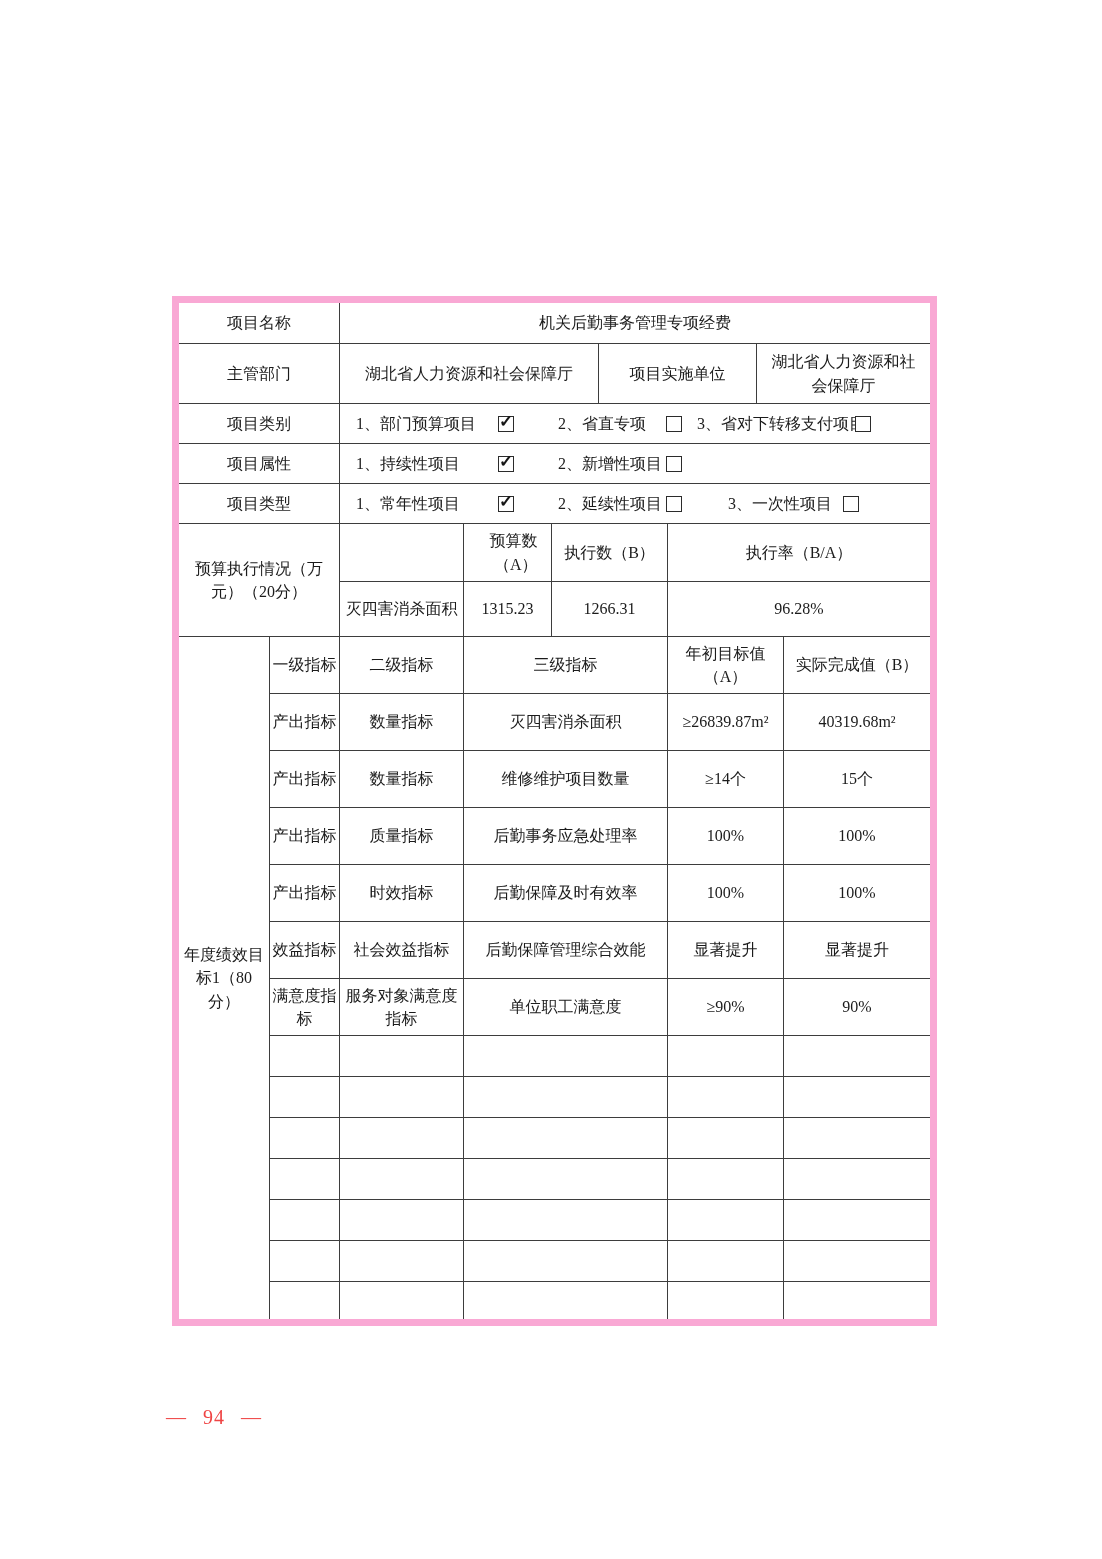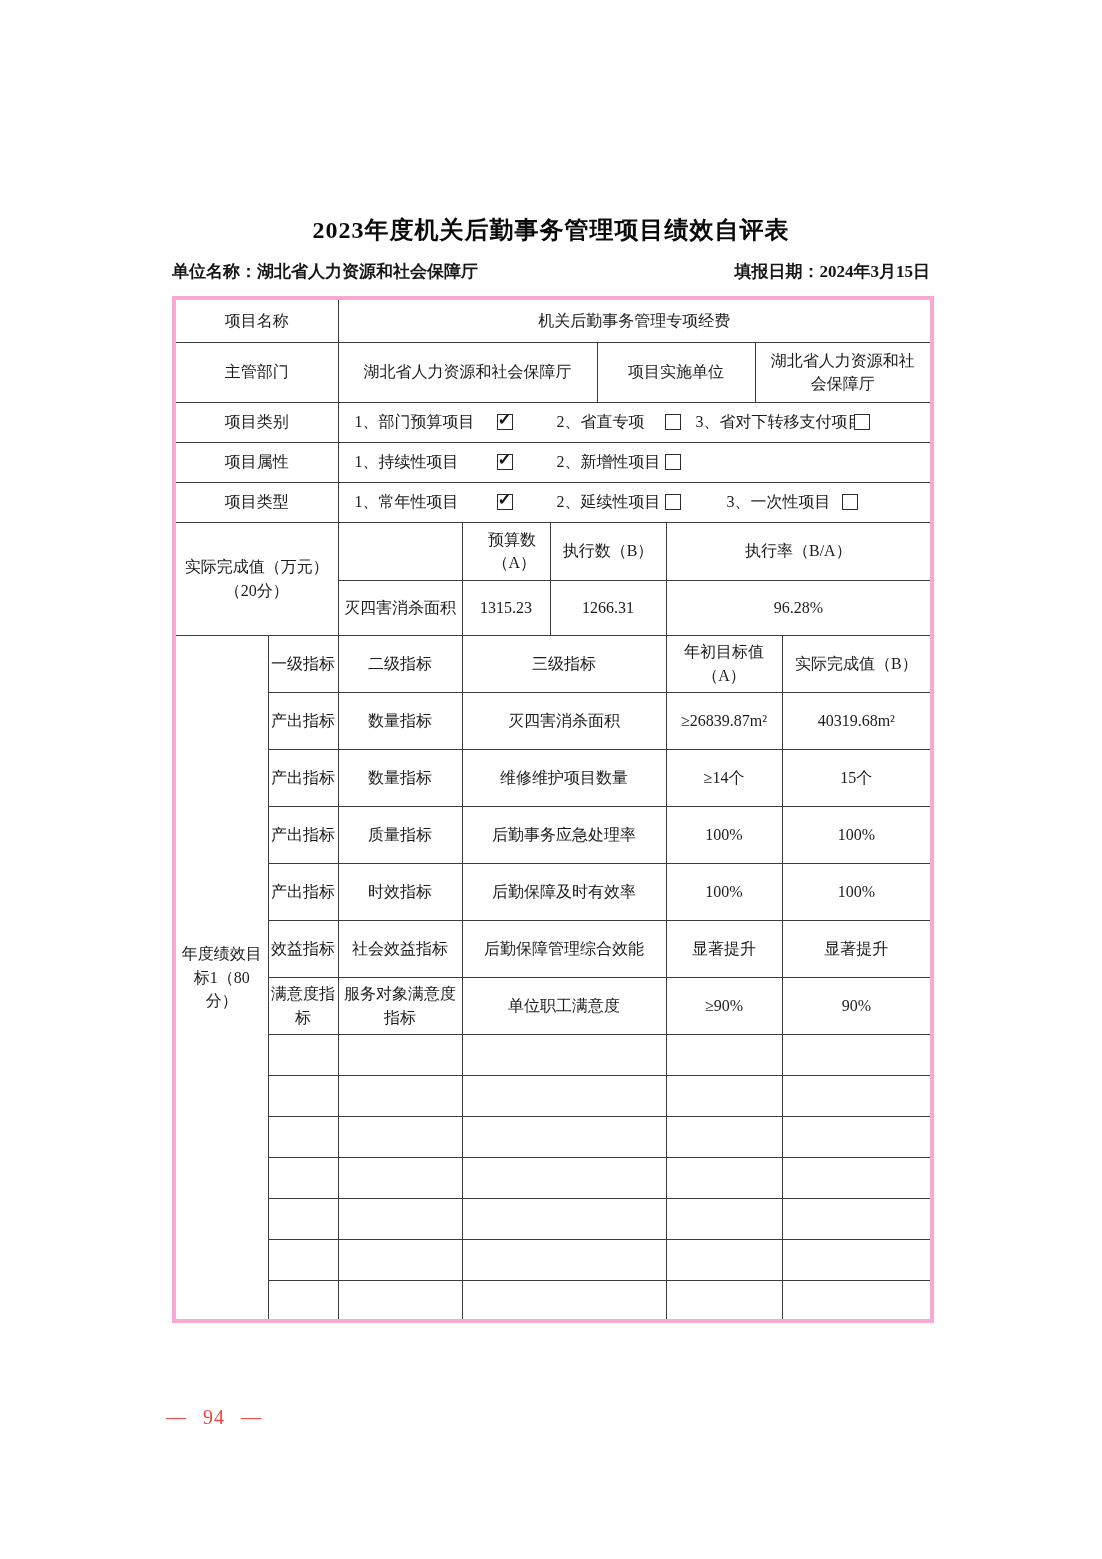--- a/index.html
+++ b/index.html
@@ -21,21 +21,21 @@
   .info-row{
     position:absolute;top:260px;left:172px;width:758px;
     display:flex;justify-content:space-between;align-items:baseline;
     font-size:17px;font-weight:700;color:#161616;
   }
   .main-table{
     position:absolute;top:296px;left:172px;
     width:758px;
     border-collapse:collapse;table-layout:fixed;
     font-size:16px;color:#1b1b1b;
-    border:4px solid #f9a8d4;
+    border:7px solid #f9a8d4;
   }
   .main-table td{
     border:1px solid #3d3d3d;
     text-align:center;vertical-align:middle;
     padding:0 2px;line-height:1.45;
     overflow:hidden;
   }
   tr.h44{height:44px;} tr.h60{height:60px;} tr.h40{height:40px;}
   tr.h58{height:58px;} tr.h55{height:55px;} tr.h57{height:57px;}
   tr.h41{height:41px;}
@@ -61,26 +61,21 @@
   .page-number{
     position:absolute;left:166px;top:1406px;
     font-size:20px;color:#ef4444;word-spacing:10px;letter-spacing:1px;
   }
 </style>
 </head>
 <body>
 
 <div class="page">
 
-  <div class="doc-title">2023年度机关后勤事务管理项目绩效自评表</div>
-
-  <div class="info-row">
-    <div><span>单位名称：</span><span>湖北省人力资源和社会保障厅</span></div>
-    <div><span>填报日期：</span><span>2024年3月15日</span></div>
-  </div>
+
 
   <table class="main-table">
     <colgroup>
       <col style="width:94px">
         <col style="width:70px">
         <col style="width:124px">
       <col style="width:88px">
         <col style="width:47px">
         <col style="width:69px">
       <col style="width:89px">
@@ -151,21 +146,21 @@
               <span class="cbox"></span>
             </span>
         <span class="opt ml54">
               <span class="opt-label w115">3、一次性项目</span>
               <span class="cbox"></span>
             </span>
       </td>
     </tr>
 
     <tr class="h58">
-      <td colspan="2" rowspan="2">实际完成值（万元）（20分）</td>
+      <td colspan="2" rowspan="2">预算执行情况（万元）（20分）</td>
       <td></td>
       <td class="hdr-budgetA"><span class="inner">预算数（A）</span></td>
       <td colspan="2">执行数（B）</td>
       <td colspan="3">执行率（B/A）</td>
     </tr>
 
     <tr class="h55">
       <td>灭四害消杀面积</td>
       <td>1315.23</td>
       <td colspan="2">1266.31</td>

